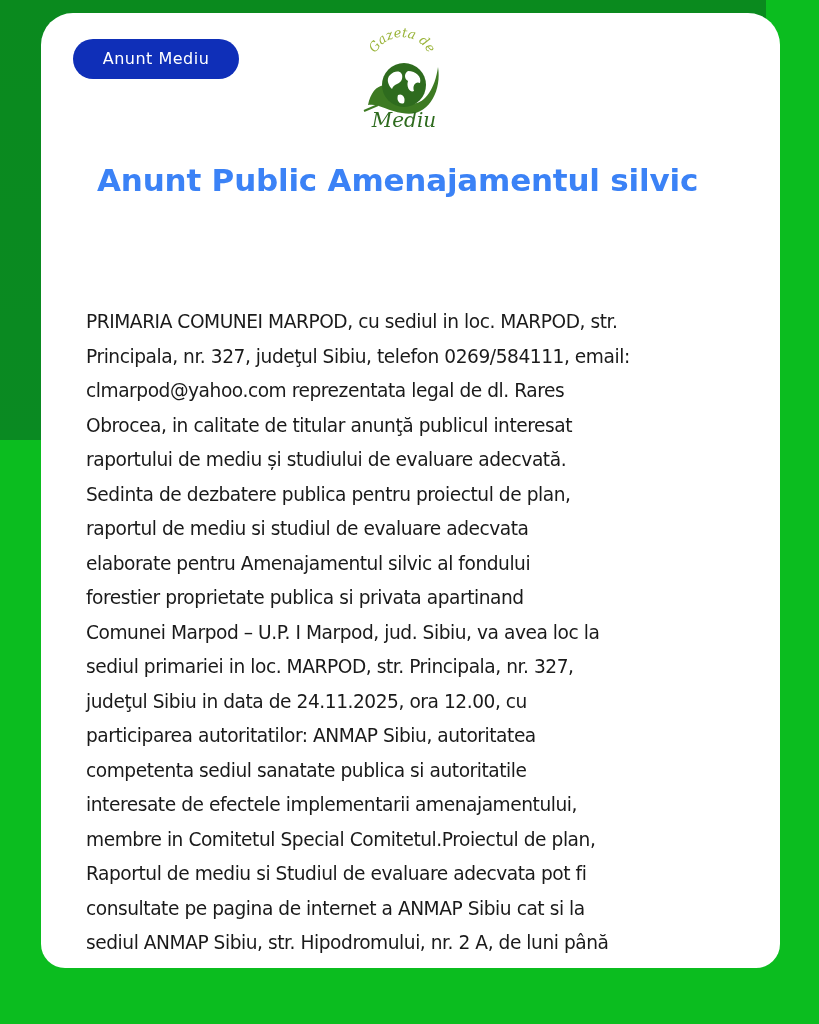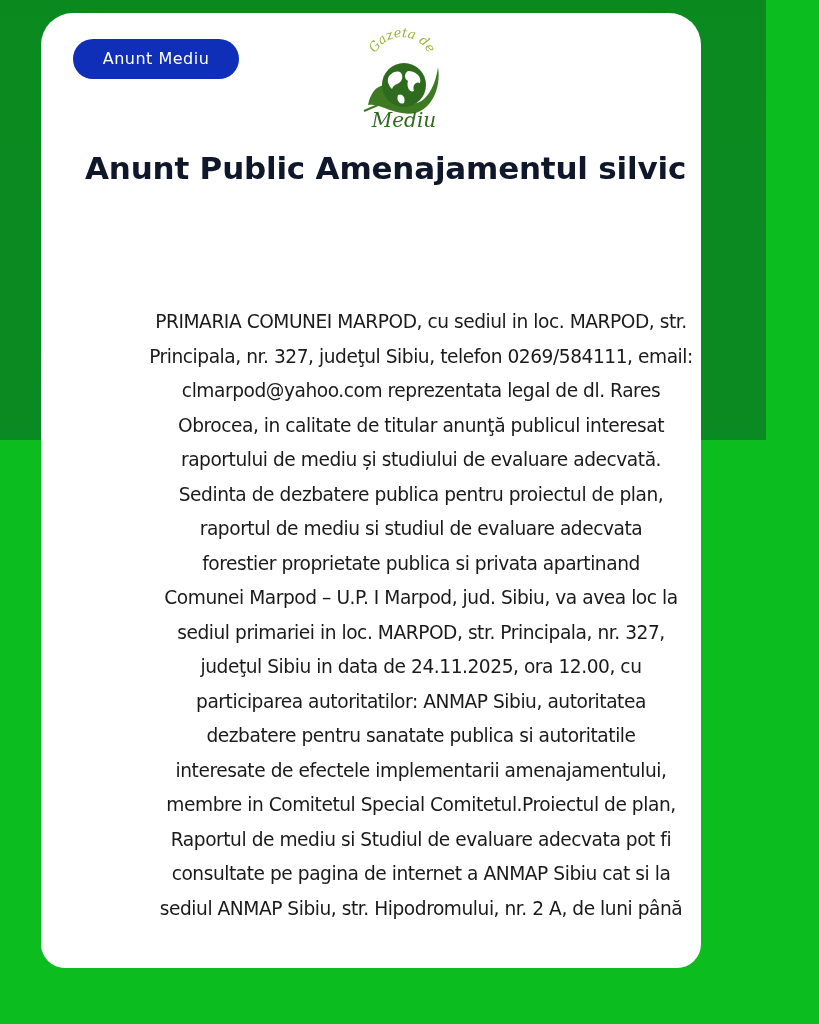--- a/index.html
+++ b/index.html
@@ -19,21 +19,21 @@
       left: 0;
       top: 0;
       width: 766px;
       height: 440px;
       background: linear-gradient(180deg, #0a8a1e 0%, #0a8a22 100%);
     }
     .card {
       position: absolute;
       left: 41px;
       top: 13px;
-      width: 660px;
+      width: 739px;
       height: 955px;
       background: #ffffff;
       border-radius: 32px 32px 24px 24px;
       overflow: hidden;
     }
     .badge {
       position: absolute;
       left: 32px;
       top: 26px;
       width: 166px;
@@ -52,22 +52,22 @@
       left: 317px;
       top: 14px;
       width: 88px;
       height: 104px;
     }
     .title {
       position: absolute;
       left: 44px;
       top: 131px;
       width: 680px;
-      margin: 0;
-      color: #0f172a;
+      margin: 12px;
+      color: #3b82f6;
       font-family: "DejaVu Sans", sans-serif;
       font-weight: bold;
       font-size: 31px;
       line-height: 48px;
       letter-spacing: -0.2px;
     }
     .title span { display: block; white-space: nowrap; }
     .body-text {
       position: absolute;
       left: 45px;
@@ -75,21 +75,20 @@
       width: 670px;
       color: #1a1a1a;
       font-family: "DejaVu Sans", sans-serif;
       font-size: 18.6px;
       line-height: 34.5px;
       letter-spacing: -0.45px;
     }
     .body-text span {
       display: block;
       white-space: nowrap;
-      text-align: center;
     }
   </style>
 </head>
 <body>
 
 <div class="bg-dark-panel"></div>
 
 <div class="card">
 
   <div class="badge">
@@ -122,26 +121,27 @@
   </h1>
 
   <div class="body-text">
     <span>PRIMARIA COMUNEI MARPOD, cu sediul in loc. MARPOD, str.</span>
     <span>Principala, nr. 327, judeţul Sibiu, telefon 0269/584111, email:</span>
     <span>clmarpod@yahoo.com reprezentata legal de dl. Rares</span>
     <span>Obrocea, in calitate de titular anunţă publicul interesat</span>
     <span>raportului de mediu și studiului de evaluare adecvată.</span>
     <span>Sedinta de dezbatere publica pentru proiectul de plan,</span>
     <span>raportul de mediu si studiul de evaluare adecvata</span>
+    <span>elaborate pentru Amenajamentul silvic al fondului</span>
     <span>forestier proprietate publica si privata apartinand</span>
     <span>Comunei Marpod – U.P. I Marpod, jud. Sibiu, va avea loc la</span>
     <span>sediul primariei in loc. MARPOD, str. Principala, nr. 327,</span>
     <span>judeţul Sibiu in data de 24.11.2025, ora 12.00, cu</span>
     <span>participarea autoritatilor: ANMAP Sibiu, autoritatea</span>
-    <span>dezbatere pentru sanatate publica si autoritatile</span>
+    <span>competenta sediul sanatate publica si autoritatile</span>
     <span>interesate de efectele implementarii amenajamentului,</span>
     <span>membre in Comitetul Special Comitetul.Proiectul de plan,</span>
     <span>Raportul de mediu si Studiul de evaluare adecvata pot fi</span>
     <span>consultate pe pagina de internet a ANMAP Sibiu cat si la</span>
     <span>sediul ANMAP Sibiu, str. Hipodromului, nr. 2 A, de luni până</span>
   </div>
 
 </div>
 
 </body></html>

